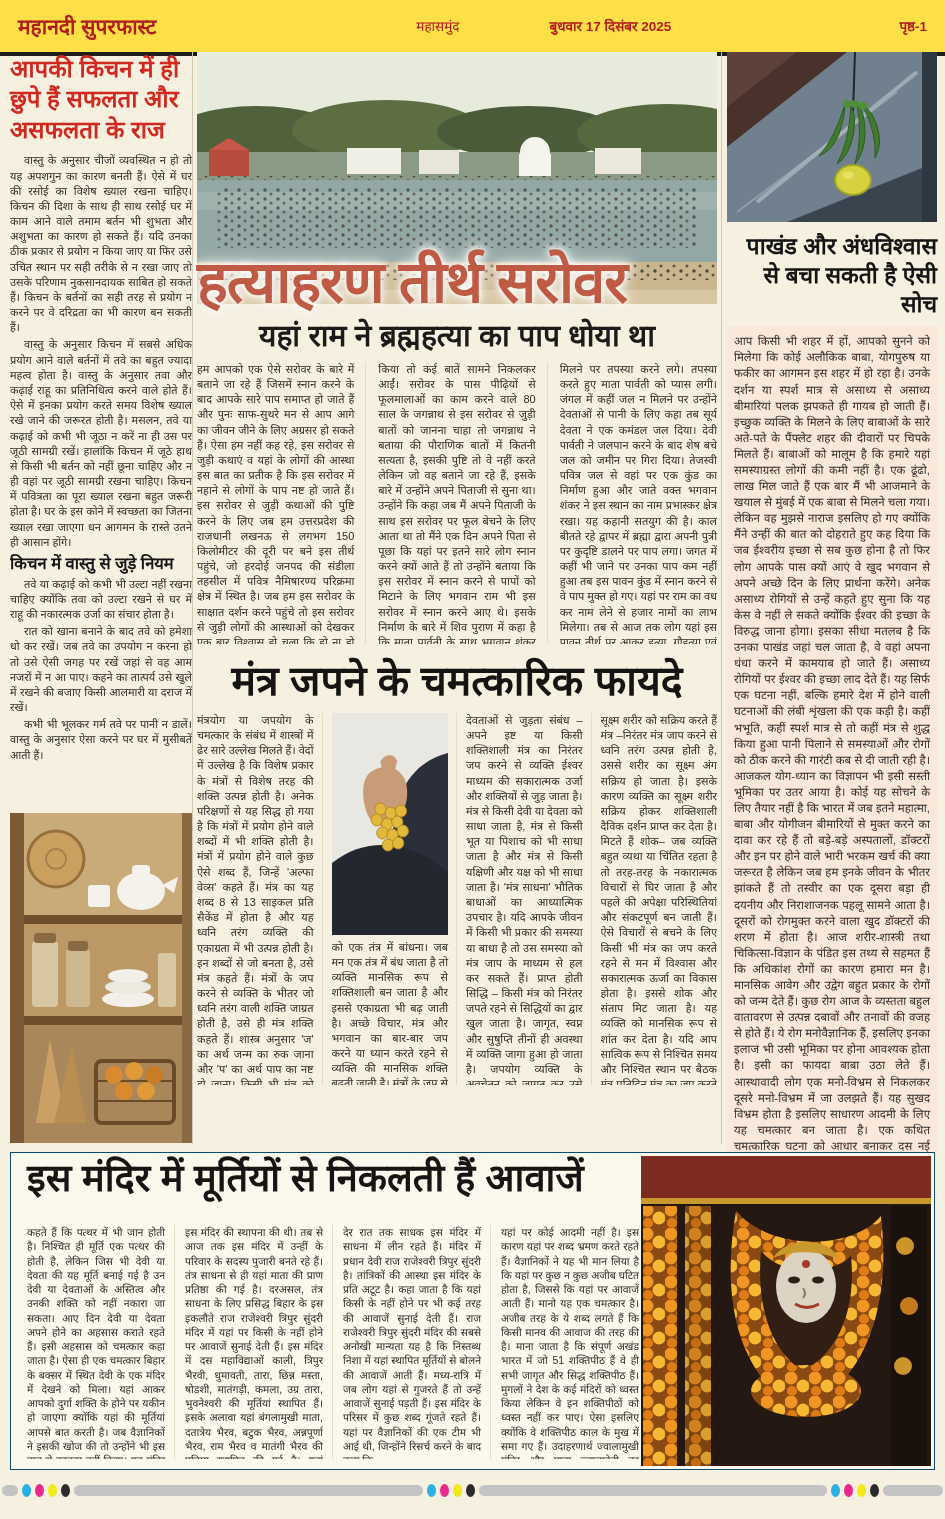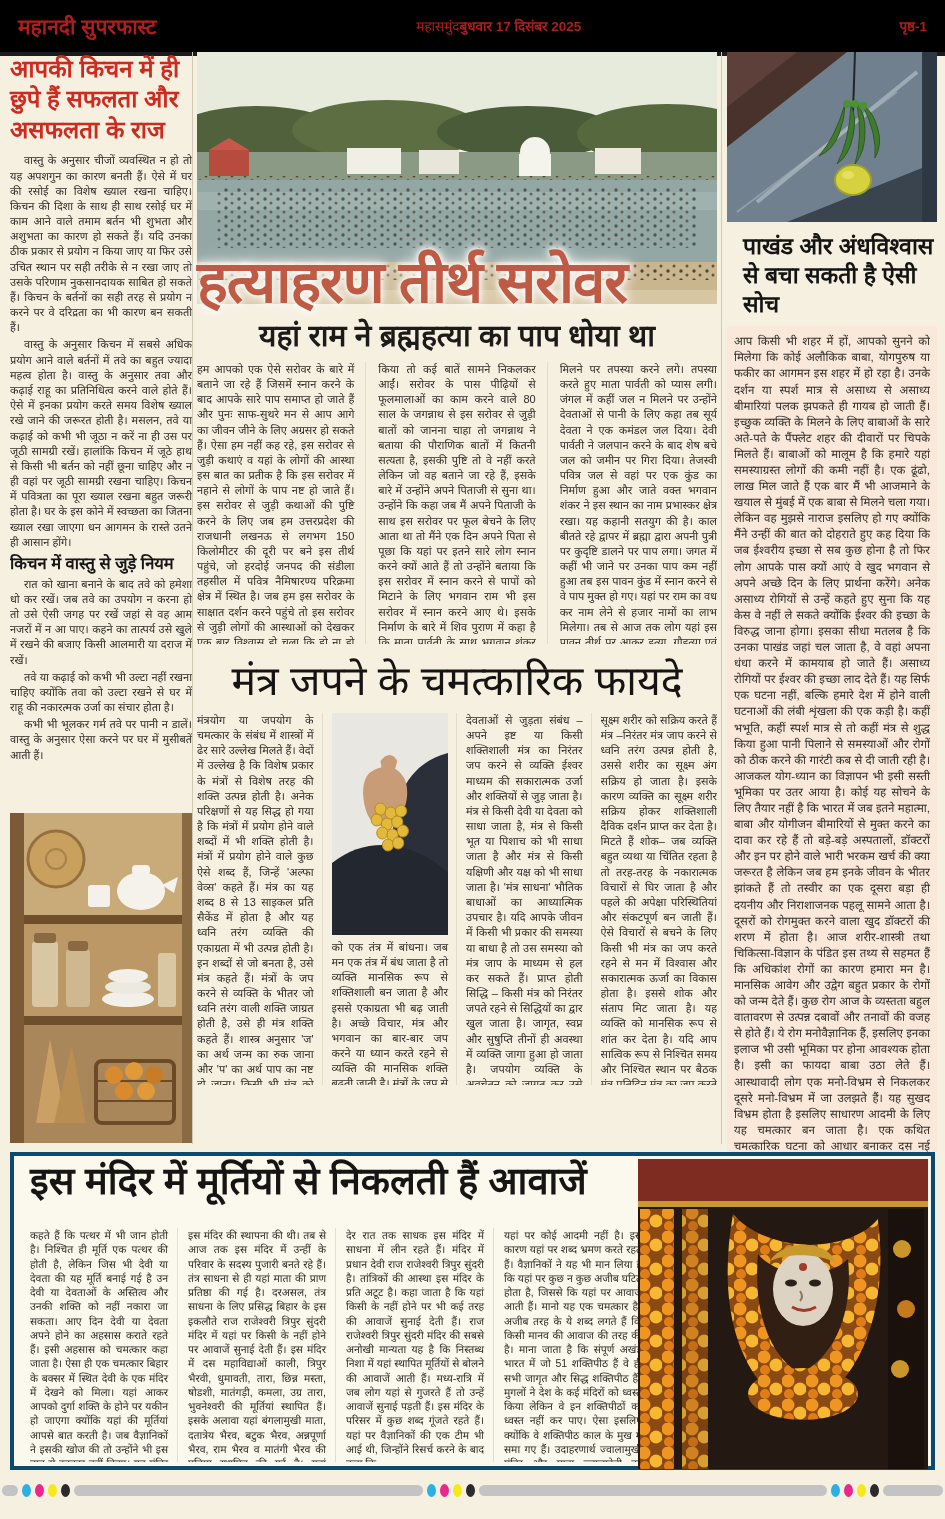--- a/index.html
+++ b/index.html
@@ -1,52 +1,52 @@
 <!DOCTYPE html>
 <html lang="hi"><head>
 <meta charset="utf-8">
 <style>
   html,body{margin:0;padding:0;}
   body{font-family:"Liberation Sans","DejaVu Sans",sans-serif;background:#e8e4d4;}
   .page{position:relative;width:945px;height:1519px;margin:0 auto;background:#f5f0e0;overflow:hidden;}
   
-  .masthead{position:absolute;left:0;top:0;width:945px;height:56px;background:#000000;border-bottom:4px solid #1c1c1c;display:flex;align-items:center;box-sizing:border-box;padding:0 18px;color:#b01d1d;}
+  .masthead{position:absolute;left:0;top:0;width:945px;height:56px;background:#fde047;border-bottom:4px solid #1c1c1c;display:flex;align-items:center;box-sizing:border-box;padding:0 18px;color:#b01d1d;}
   .mast-title{font-size:21px;font-weight:800;}
   .mast-city{font-size:13.5px;font-weight:400;margin-left:260px;}
-  .mast-date{font-size:13.5px;font-weight:700;}
+  .mast-date{font-size:13.5px;font-weight:700;margin-left:90px;}
   .mast-page{font-size:13.5px;font-weight:700;margin-left:auto;}
   
   .body-txt{font-size:11px;line-height:1.38;color:#2e2b26;text-align:justify;}
   .body-txt p{margin:0 0 2px 0;text-indent:14px;}
   
   .leftcol{position:absolute;left:10px;top:52px;width:182px;}
   .left-headline{font-size:24px;line-height:1.27;font-weight:800;color:#ce2a20;margin:2px 0 8px 0;}
   .left-body{height:650px;overflow:hidden;}
   .left-subhead{font-size:16.5px;font-weight:700;color:#161616;margin:6px 0 4px 0;text-indent:0 !important;}
   .vrule{position:absolute;top:52px;width:1px;height:1092px;background:#cfc9b4;}
   
   .center{position:absolute;left:197px;top:52px;width:520px;}
   .lake-photo{width:520px;height:252px;display:block;}
   .main-headline{position:relative;margin-top:-52px;text-align:left;font-size:58px;font-weight:800;color:#bf5b45;letter-spacing:-1px;text-shadow:0 0 5px #fff,0 0 10px #fff,0 0 18px #fff;line-height:1.05;}
   .main-subheadline{text-align:center;font-size:30px;font-weight:800;color:#1c1b19;margin:6px 0 10px 0;line-height:1.1;}
   .cols3{display:flex;gap:12px;height:282px;overflow:hidden;}
   .cols3 .col{flex:1;height:100%;overflow:hidden;}
   .cols3 .col:not(:last-child){border-right:1px solid #e2dcc8;padding-right:11px;}
-  .mantra-headline{text-align:center;font-size:41px;font-weight:400;color:#151412;margin:16px 0 10px 0;line-height:1.05;}
+  .mantra-headline{text-align:center;font-size:41px;font-weight:700;color:#151412;margin:16px 0 10px 0;line-height:1.05;}
   .cols4{display:flex;gap:9px;height:372px;overflow:hidden;}
   .cols4 .col{flex:1;height:100%;overflow:hidden;}
   .cols4 .col:not(:last-child){border-right:1px solid #e2dcc8;padding-right:8px;}
   .medit-photo{width:100%;height:222px;display:block;margin-bottom:5px;}
   
   .rightcol{position:absolute;left:727px;top:52px;width:210px;}
   .totka-photo{width:210px;height:170px;display:block;}
-  .right-headline{font-size:23px;line-height:1.25;font-weight:800;color:#141414;margin:10px 0 8px 16px;}
+  .right-headline{font-size:23px;line-height:1.25;font-weight:800;color:#141414;margin:10px 0 8px 8px;text-align:right;}
   .right-body{background:#fae9db;padding:7px 7px;height:826px;overflow:hidden;font-size:11.5px;line-height:1.4;color:#33302b;text-align:justify;box-sizing:border-box;}
   
-  .bottom{position:absolute;left:10px;top:1152px;width:925px;height:318px;border:4px solid #0c4a6e;background:#fbf8ee;box-sizing:border-box;}
+  .bottom{position:absolute;left:10px;top:1152px;width:925px;height:318px;border:1px solid #0c4a6e;background:#fbf8ee;box-sizing:border-box;}
   .bottom-headline{position:absolute;left:16px;top:6px;width:610px;font-size:38px;font-weight:800;color:#161513;line-height:1.05;}
   .bottom-cols{position:absolute;left:16px;top:72px;width:612px;height:234px;display:flex;gap:10px;overflow:hidden;}
   .bottom-cols .col{flex:1;overflow:hidden;font-size:10.5px;line-height:1.36;color:#2e2b26;text-align:justify;}
   .bottom-cols .col:not(:last-child){border-right:1px solid #e4ddc8;padding-right:9px;}
   .deity-photo{position:absolute;right:3px;top:3px;width:290px;height:310px;display:block;}
   
   .kitchen-photo{width:182px;height:330px;display:block;margin-top:10px;}
   
   .printbar{position:absolute;left:0;top:1483px;width:945px;height:14px;display:flex;align-items:center;gap:4px;padding:0 2px;box-sizing:border-box;}
   .pbar{height:11px;background:#c3c3c3;border-radius:6px;}
@@ -66,22 +66,22 @@
 
   <div class="vrule" style="left:192px;"></div>
   <div class="vrule" style="left:721px;"></div>
 
   <div class="leftcol">
     <div class="left-headline">आपकी किचन में ही छुपे हैं सफलता और असफलता के राज</div>
     <div class="left-body body-txt">
       <p>वास्तु के अनुसार चीजों व्यवस्थित न हो तो यह अपशगुन का कारण बनती हैं। ऐसे में घर की रसोई का विशेष ख्याल रखना चाहिए। किचन की दिशा के साथ ही साथ रसोई घर में काम आने वाले तमाम बर्तन भी शुभता और अशुभता का कारण हो सकते हैं। यदि उनका ठीक प्रकार से प्रयोग न किया जाए या फिर उसे उचित स्थान पर सही तरीके से न रखा जाए तो उसके परिणाम नुकसानदायक साबित हो सकते हैं। किचन के बर्तनों का सही तरह से प्रयोग न करने पर वे दरिद्रता का भी कारण बन सकती हैं।</p>
       <p>वास्तु के अनुसार किचन में सबसे अधिक प्रयोग आने वाले बर्तनों में तवे का बहुत ज्यादा महत्व होता है। वास्तु के अनुसार तवा और कढ़ाई राहू का प्रतिनिधित्व करने वाले होते हैं। ऐसे में इनका प्रयोग करते समय विशेष ख्याल रखे जाने की जरूरत होती है। मसलन, तवे या कढ़ाई को कभी भी जूठा न करें ना ही उस पर जूठी सामग्री रखें। हालांकि किचन में जूठे हाथ से किसी भी बर्तन को नहीं छूना चाहिए और न ही वहां पर जूठी सामग्री रखना चाहिए। किचन में पवित्रता का पूरा ख्याल रखना बहुत जरूरी होता है। घर के इस कोने में स्वच्छता का जितना ख्याल रखा जाएगा धन आगमन के रास्ते उतने ही आसान होंगे।</p>
       <p class="left-subhead">किचन में वास्तु से जुड़े नियम</p>
+      <p>तवे या कढ़ाई को कभी भी उल्टा नहीं रखना चाहिए क्योंकि तवा को उल्टा रखने से घर में राहू की नकारत्मक उर्जा का संचार होता है।</p>
       <p>रात को खाना बनाने के बाद तवे को हमेशा धो कर रखें। जब तवे का उपयोग न करना हो तो उसे ऐसी जगह पर रखें जहां से वह आम नजरों में न आ पाए। कहने का तात्पर्य उसे खुले में रखने की बजाए किसी आलमारी या दराज में रखें।</p>
-      <p>तवे या कढ़ाई को कभी भी उल्टा नहीं रखना चाहिए क्योंकि तवा को उल्टा रखने से घर में राहू की नकारत्मक उर्जा का संचार होता है।</p>
       <p>कभी भी भूलकर गर्म तवे पर पानी न डालें। वास्तु के अनुसार ऐसा करने पर घर में मुसीबतें आती हैं।</p>
     </div>
 
     <svg class="kitchen-photo" viewBox="0 0 182 330" preserveAspectRatio="none">
       <rect width="182" height="330" fill="#b3905f"></rect>
       <rect width="14" height="330" fill="#7c5a36"></rect>
       <rect x="172" width="10" height="330" fill="#8a6a42"></rect>
       <rect x="14" y="0" width="158" height="104" fill="#c9aa79"></rect>
       <circle cx="46" cy="46" r="28" fill="#caa05e" stroke="#96703c" stroke-width="3"></circle>
       <circle cx="46" cy="46" r="10" fill="none" stroke="#a8824c" stroke-width="2"></circle>

